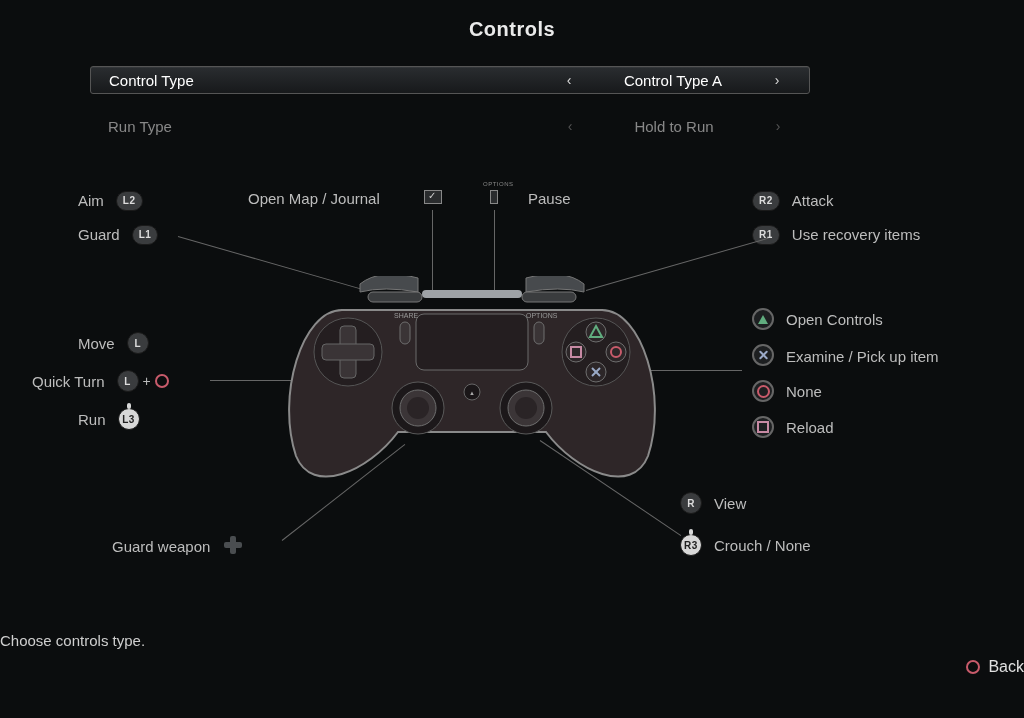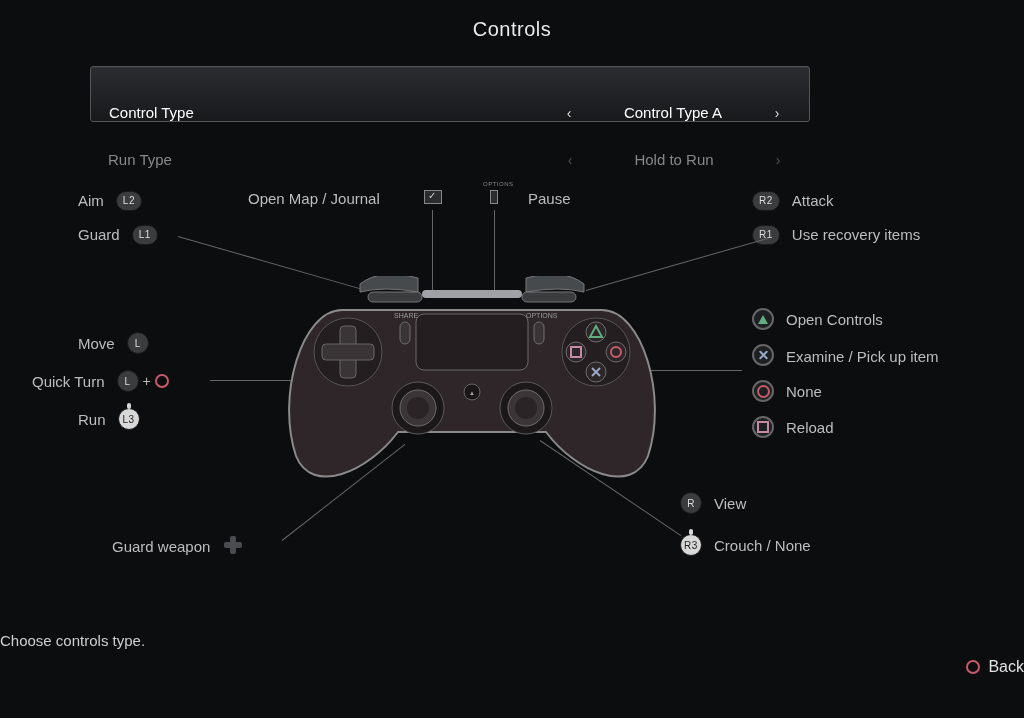--- a/index.html
+++ b/index.html
@@ -1,29 +1,29 @@
 <!DOCTYPE html>
 <html><head>
 <meta charset="utf-8">
 <style>
   html,body{margin:0;padding:0;width:1024px;height:718px;background:#0b0d0e;color:#c9c9c9;font-family:Arial,Helvetica,sans-serif;overflow:hidden}
   *{box-sizing:border-box}
   .screen{position:relative;width:1024px;height:718px}
-  .title{position:absolute;left:0;right:0;top:18px;text-align:center;font-size:20px;font-weight:400;color:#eaeaea;letter-spacing:.5px}
-  
-  .sel-row{position:absolute;left:90px;width:720px;height:56px;display:flex;align-items:flex-end;padding:0 18px;font-size:15px}
+  .title{position:absolute;left:0;right:0;top:18px;text-align:center;font-size:20px;font-weight:700;color:#eaeaea;letter-spacing:.5px}
+  
+  .sel-row{position:absolute;left:90px;width:720px;height:28px;display:flex;align-items:center;padding:0 18px;font-size:15px}
   .sel-row.hl{top:66px;background:linear-gradient(#2a2d30,#17191b);border:1px solid #555;border-radius:3px;box-shadow:inset 0 1px 0 rgba(255,255,255,.05);color:#fff}
   .sel-row.dim{top:112px;color:#888}
   .sel-label{flex:0 0 auto}
   .sel-spacer{flex:1 1 auto}
   .sel-arrow{width:28px;text-align:center;color:#ddd;font-size:14px;cursor:pointer}
   .sel-row.dim .sel-arrow{color:#555}
   .sel-value{width:180px;text-align:center}
   
-  .badge{display:inline-flex;align-items:center;justify-content:center;min-width:26px;height:20px;padding:0 6px;border-radius:10px;background:#3a3c3e;color:#ddd;font-size:10px;font-weight:400;letter-spacing:.5px;border:1px solid #1a1a1a}
+  .badge{display:inline-flex;align-items:center;justify-content:center;min-width:26px;height:20px;padding:0 6px;border-radius:10px;background:#3a3c3e;color:#ddd;font-size:10px;font-weight:700;letter-spacing:.5px;border:1px solid #1a1a1a}
   .badge.round{width:22px;height:22px;min-width:22px;border-radius:50%;padding:0}
   .badge.stick{position:relative;width:22px;height:22px;min-width:22px;border-radius:50%;background:#d8d8d8;color:#222}
   .badge.stick::before{content:"";position:absolute;left:50%;top:-6px;transform:translateX(-50%);width:4px;height:6px;background:#d8d8d8;border-radius:2px}
   
   .fbtn{display:inline-flex;align-items:center;justify-content:center;width:22px;height:22px;border:2px solid #666;border-radius:50%;background:#1d1f21}
   .fbtn.tri::after{content:"";width:0;height:0;border-left:5px solid transparent;border-right:5px solid transparent;border-bottom:9px solid #61ad7f}
   .fbtn.cross{position:relative}
   .fbtn.cross::before,.fbtn.cross::after{content:"";position:absolute;width:11px;height:2px;background:#9aa9c7;border-radius:1px}
   .fbtn.cross::before{transform:rotate(45deg)}
   .fbtn.cross::after{transform:rotate(-45deg)}

